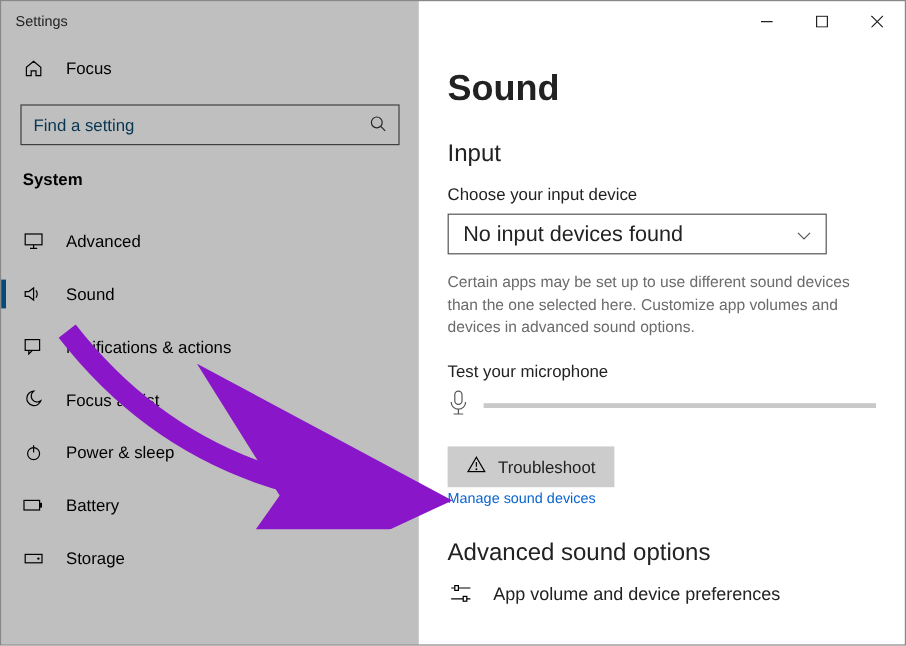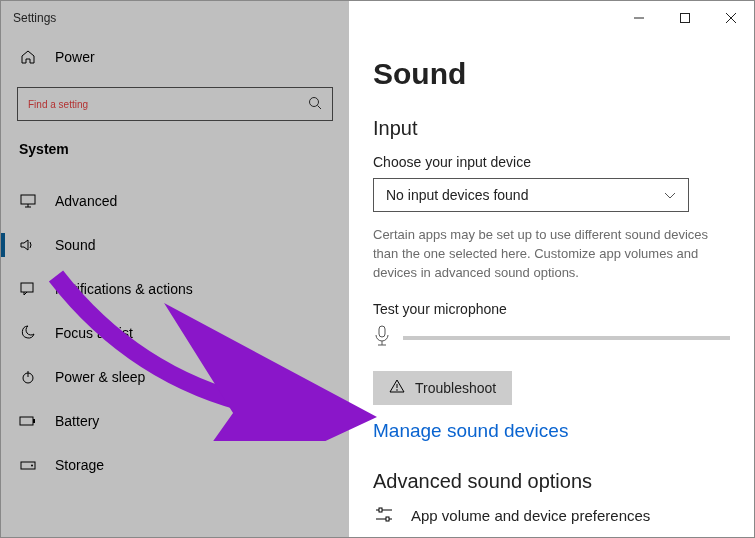--- a/index.html
+++ b/index.html
@@ -7,33 +7,33 @@
   .titlebar { height: 34px; display: flex; align-items: center; justify-content: space-between; padding-left: 12px; font-size: 12px; color: #222; position: relative; z-index: 5; gap: 19px;}
   .titlebar .controls { display: flex; }
   .titlebar .controls div { width: 46px; height: 30px; display: flex; align-items: center; justify-content: center; font-size: 14px; }
   .body { display: flex; height: calc(100% - 34px); }
   .sidebar { width: 348px; height: 100%; font-size: 14px; color: #000; position: relative; }
   .sidebar .overlay { position: absolute; inset: -34px 0 0 0; background: rgba(0,0,0,0.25); pointer-events: none; z-index: 3; }
   .nav-row { height: 44px; display: flex; align-items: center; padding-left: 18px; gap: 18px; cursor: default; position: relative; }
   .nav-row.active::before { content: ""; position: absolute; left: 0; top: 10px; bottom: 10px; width: 4px; background: #0a64a0; }
   .nav-icon { width: 18px; display: flex; align-items: center; justify-content: center; }
   .search-wrap { padding: 0 16px 0 16px; margin: 8px 0 12px 0; }
-  .search-box { height: 34px; border: 1px solid #555; display: flex; align-items: center; padding: 0 10px; justify-content: space-between; color: #ef4444; font-size: 10px; background: rgba(255,255,255,0.15); }
+  .search-box { height: 34px; border: 1px solid #555; display: flex; align-items: center; padding: 0 10px; justify-content: space-between; color: #0c4a6e; font-size: 14px; background: rgba(255,255,255,0.15); }
   .section-label { font-weight: 600; font-size: 14px; padding: 8px 0 8px 18px; }
   .spacer { height: 14px; }
   .main { flex: 1; padding: 22px 24px 0 24px; overflow: hidden; color: #222; }
   h1 { font-weight: 600; font-size: 30px; margin-bottom: 26px; }
   h2 { font-weight: 400; font-size: 20px; margin-bottom: 14px; }
   .label { font-size: 14px; margin-bottom: 8px; }
-  .select { border: 1px solid #555; height: 34px; width: 316px; display: flex; align-items: center; justify-content: space-between; padding: 0 12px; font-size: 14px; margin-bottom: 14px; text-align: right; }
+  .select { border: 1px solid #555; height: 34px; width: 316px; display: flex; align-items: center; justify-content: space-between; padding: 0 12px; font-size: 18px; margin-bottom: 14px; text-align: right; }
   .helper { font-size: 13px; color: #6b6b6b; line-height: 1.45; margin-bottom: 18px; }
   .mic-row { display: flex; align-items: center; gap: 12px; margin-bottom: 20px; }
   .mic-bar { flex: 1; height: 4px; background: #c9c9c9; }
-  .btn { display: inline-flex; align-items: center; gap: 10px; background: #ccc; height: 34px; padding: 0 16px; font-size: 14px; margin-bottom: 15px; }
-  .link { color: #0a64d0; font-size: 19px; display: inline-block; margin-bottom: 28px; cursor: pointer; }
+  .btn { display: inline-flex; align-items: center; gap: 10px; background: #ccc; height: 34px; padding: 0 16px; font-size: 14px; margin-bottom: 0; }
+  .link { color: #0a64d0; font-size: 12px; display: inline-block; margin-bottom: 28px; cursor: pointer; }
   .adv-row { display: flex; gap: 16px; font-size: 15px; }
   .arrow-annot { position: absolute; left: 40px; top: 260px; width: 340px; height: 180px; z-index: 6; pointer-events: none; }
 </style>
 </head>
 <body>
 
 <div class="titlebar">
   <span>Settings</span>
   <div class="controls">
     <div>
@@ -58,21 +58,21 @@
 <div class="body">
   <div class="sidebar">
     <div class="overlay"></div>
 
     <div class="nav-row">
       <span class="nav-icon">
         <svg width="16" height="16" viewBox="0 0 16 16">
             <path d="M2 7 L8 2 L14 7 V14 H10 V10 H6 V14 H2 Z" fill="none" stroke="#000" stroke-width="1"></path>
           </svg>
       </span>
-      <span>Power</span>
+      <span>Focus</span>
     </div>
 
     <div class="search-wrap">
       <div class="search-box">
         <span>Find a setting</span>
         <span>
           <svg width="14" height="14" viewBox="0 0 14 14">
               <circle cx="6" cy="6" r="4.5" fill="none" stroke="#333"></circle>
               <line x1="9.5" y1="9.5" x2="13" y2="13" stroke="#333"></line>
             </svg>

